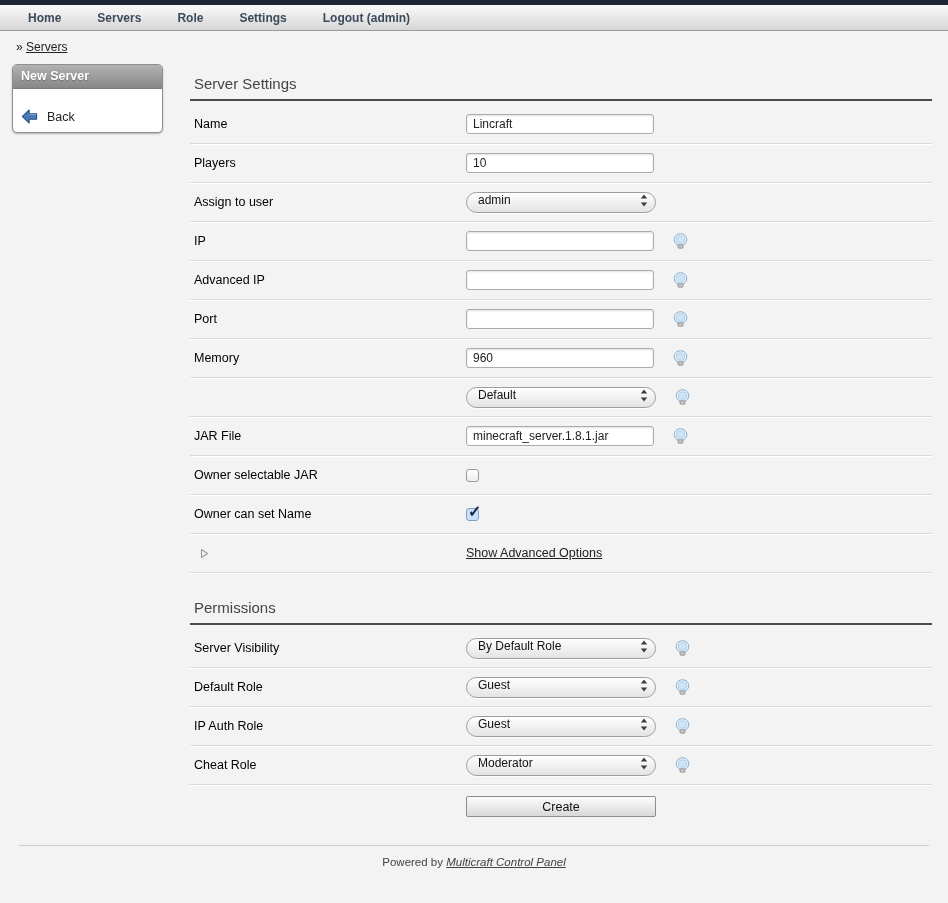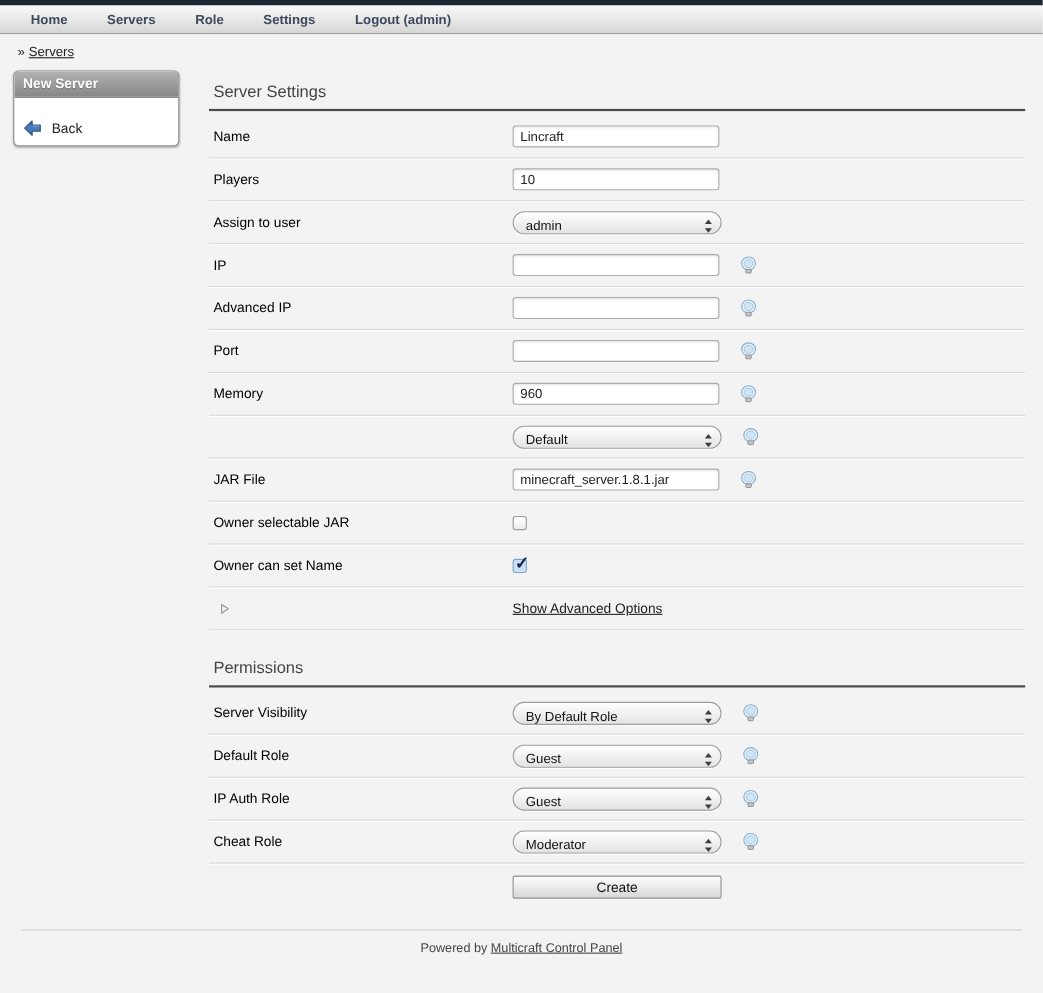--- a/index.html
+++ b/index.html
@@ -56,21 +56,21 @@
   .fctrl { display:flex; align-items:center; }
   input.txt {
     width:188px; height:20px; border:1px solid #ababab; border-radius:3px;
     font-family:inherit; font-size:12px; color:#222; padding:1px 6px;
     background:#fff; box-shadow:inset 0 1px 2px rgba(0,0,0,.12);
     outline:none;
   }
   .select {
     width:190px; height:21px; border:1px solid #9d9d9d; border-radius:11px;
     background:linear-gradient(#ffffff,#e3e3e3);
-    display:flex; align-items:flex-end; padding:0 7px 0 11px;
+    display:flex; align-items:flex-start; padding:0 7px 0 11px;
     font-size:12px; color:#111; cursor:default;
     box-shadow:0 1px 0 rgba(255,255,255,.9);
   }
   .select .val { flex:1; }
   .select .arr { display:inline-flex; margin-top:1px; }
   .bulb { margin-left:18px; display:inline-flex; cursor:pointer; }
   .cb {
     width:13px; height:13px; border:1px solid #9b9b9b; border-radius:3px;
     background:linear-gradient(#ffffff,#ededed); position:relative; display:inline-block; cursor:pointer;
   }
@@ -84,21 +84,21 @@
   .create-row { padding:11px 0 0 276px; }
   button.create {
     width:190px; height:21px; font-family:inherit; font-size:12.5px; color:#111;
     background:linear-gradient(#fdfdfd,#d8d8d8);
     border:1px solid #8d8d8d; border-radius:2px; cursor:pointer;
   }
   .footer {
     margin:28px 19px 0; border-top:1px solid #cdcdcd;
     text-align:center; font-size:11.5px; color:#444; padding-top:10px;
   }
-  .footer a { color:#444; text-decoration:underline; cursor:pointer; }
+  .footer a { color:#444; text-decoration:underline; cursor:pointer;font-style:italic; }
 </style>
 </head>
 <body>
 
 <div class="topstrip"></div>
 
 <div class="navbar">
   <a class="nav-item">Home</a>
   <a class="nav-item">Servers</a>
   <a class="nav-item">Role</a>

